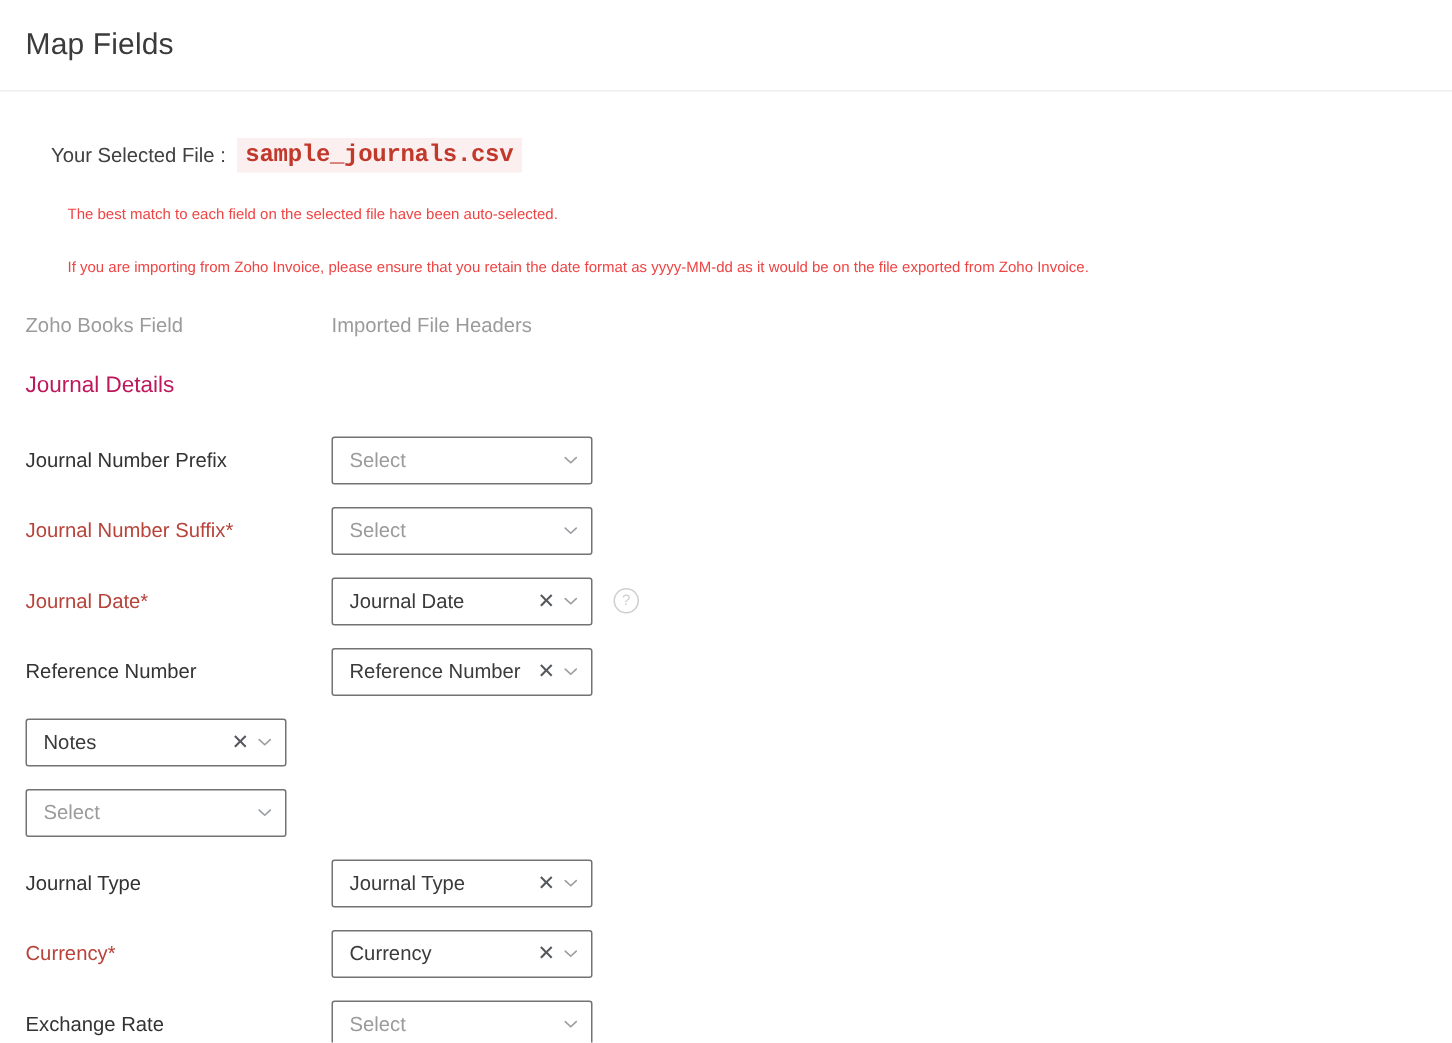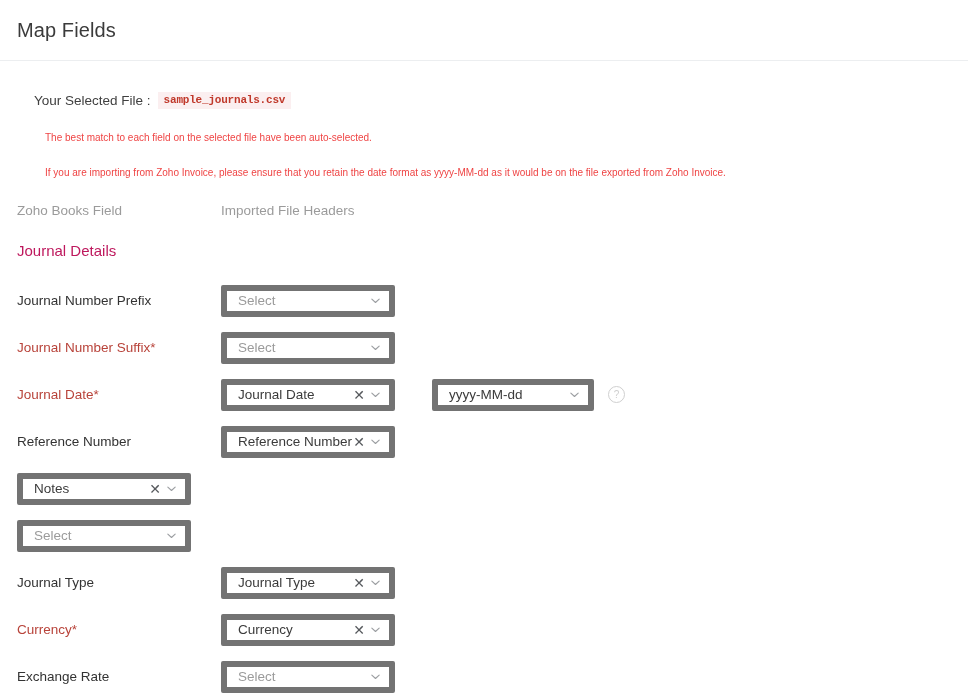--- a/index.html
+++ b/index.html
@@ -44,21 +44,21 @@
   .intro-label {
     font-size: 13.5px;
     color: #404040;
     margin-left: 17px;
   }
   .file-badge {
     margin-left: 7px;
     background: #fbeff0;
     color: #c0392b;
     font-family: "Liberation Mono", monospace;
-    font-size: 11px;
+    font-size: 16px;
     font-weight: 700;
     padding: 2px 6px 3px 6px;
     letter-spacing: -0.2px;
     white-space: nowrap;
   }
   .intro-line {
     font-size: 10px;
     color: #ef4444;
     margin-top: 22px;
     line-height: 1.3;
@@ -107,21 +107,21 @@
   .req-star {
     color: #b8433a;
   }
 
   
   .select {
     position: relative;
     box-sizing: border-box;
     width: 174px;
     height: 32px;
-    border: 6px solid #737373;
+    border: 1px solid #737373;
     border-radius: 2px;
     background: #ffffff;
     display: flex;
     align-items: center;
     padding: 0 8px 0 11px;
     flex: none;
   }
   .select-value {
     font-size: 13.5px;
     color: #3b3b3b;
@@ -217,28 +217,20 @@
       <div class="field-label required">Journal Date<span class="req-star">*</span></div>
       <div class="select">
         <span class="select-value">Journal Date</span>
         <span class="clear-icon">✕</span>
         <span class="chev">
           <svg viewBox="0 0 12 12" width="11" height="11" aria-hidden="true">
             <path d="M2 4.4 L6 8.2 L10 4.4" fill="none" stroke="#9b9ea1" stroke-width="1.2" stroke-linecap="round" stroke-linejoin="round"></path>
           </svg>
         </span>
       </div>
-      <div class="select wide">
-        <span class="select-value">yyyy-MM-dd</span>
-        <span class="chev">
-          <svg viewBox="0 0 12 12" width="11" height="11" aria-hidden="true">
-            <path d="M2 4.4 L6 8.2 L10 4.4" fill="none" stroke="#9b9ea1" stroke-width="1.2" stroke-linecap="round" stroke-linejoin="round"></path>
-          </svg>
-        </span>
-      </div>
       <div class="help-icon">?</div>
     </div>
     <div class="field-row">
       <div class="field-label">Reference Number</div>
       <div class="select">
         <span class="select-value">Reference Number</span>
         <span class="clear-icon">✕</span>
         <span class="chev">
           <svg viewBox="0 0 12 12" width="11" height="11" aria-hidden="true">
             <path d="M2 4.4 L6 8.2 L10 4.4" fill="none" stroke="#9b9ea1" stroke-width="1.2" stroke-linecap="round" stroke-linejoin="round"></path>

